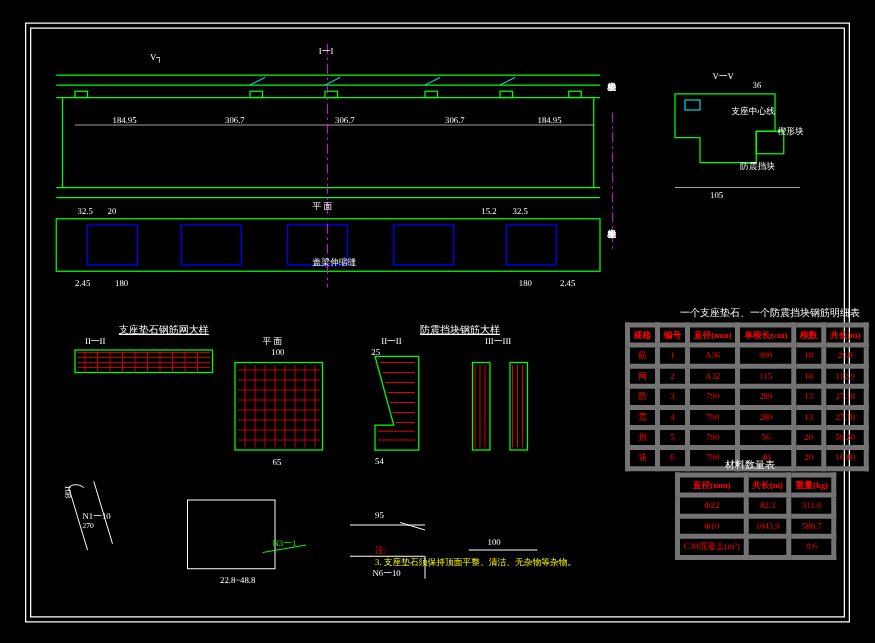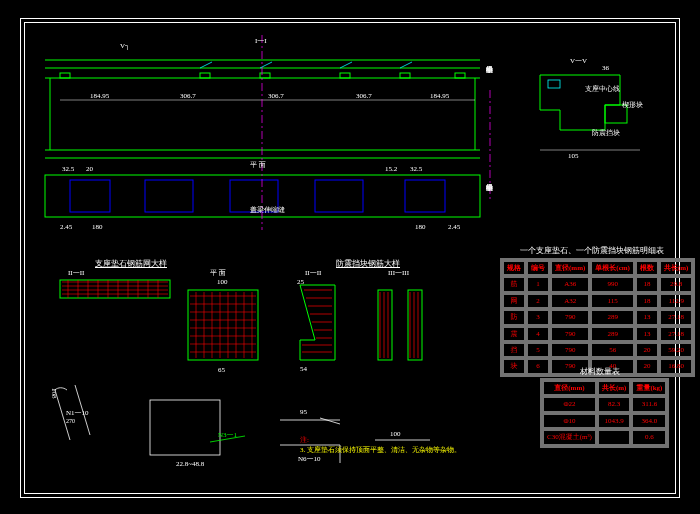--- a/index.html
+++ b/index.html
@@ -165,21 +165,21 @@
 <div class="lbl" style="left:602px;top:64px">36</div>
 <div class="lbl" style="left:50px;top:388px;writing-mode:vertical-rl">108</div>
 <div class="lbl" style="left:176px;top:460px">22.8~48.8</div>
 <div class="lbl" style="left:66px;top:408px">N1一10</div>
 <div class="lbl" style="left:66px;top:418px;font-size:6px">270</div>
 <div class="lbl lbl-g" style="left:218px;top:430px">N3一1</div>
 <div class="lbl" style="left:300px;top:408px">95</div>
 <div class="lbl" style="left:298px;top:454px">N6一10</div>
 <div class="lbl" style="left:390px;top:430px">100</div>
 
-<div class="lbl" style="left:520px;top:245px;font-size:8px">一个支座垫石、一个防震挡块钢筋明细表</div>
+<div class="lbl" style="left:544px;top:245px;font-size:8px">一个支座垫石、一个防震挡块钢筋明细表</div>
 <table class="tbl" style="left:500px;top:258px">
 <tbody>
       <tr>
         <th>规格</th>
         <th>编号</th>
         <th>直径(mm)</th>
         <th>单根长(cm)</th>
         <th>根数</th>
         <th>共长(m)</th>
       </tr>
@@ -243,21 +243,21 @@
         <th>重量(kg)</th>
       </tr>
 <tr>
         <td>Φ22</td>
         <td>82.3</td>
         <td>311.6</td>
       </tr>
 <tr>
         <td>Φ10</td>
         <td>1043.9</td>
-        <td>364.0</td>
+        <td>588.7</td>
       </tr>
 <tr>
         <td>C30混凝土(m³)</td>
         <td></td>
         <td>0.6</td>
       </tr>
 </tbody>
   </table>
 
 <div class="notes" style="left:300px;top:436px">

